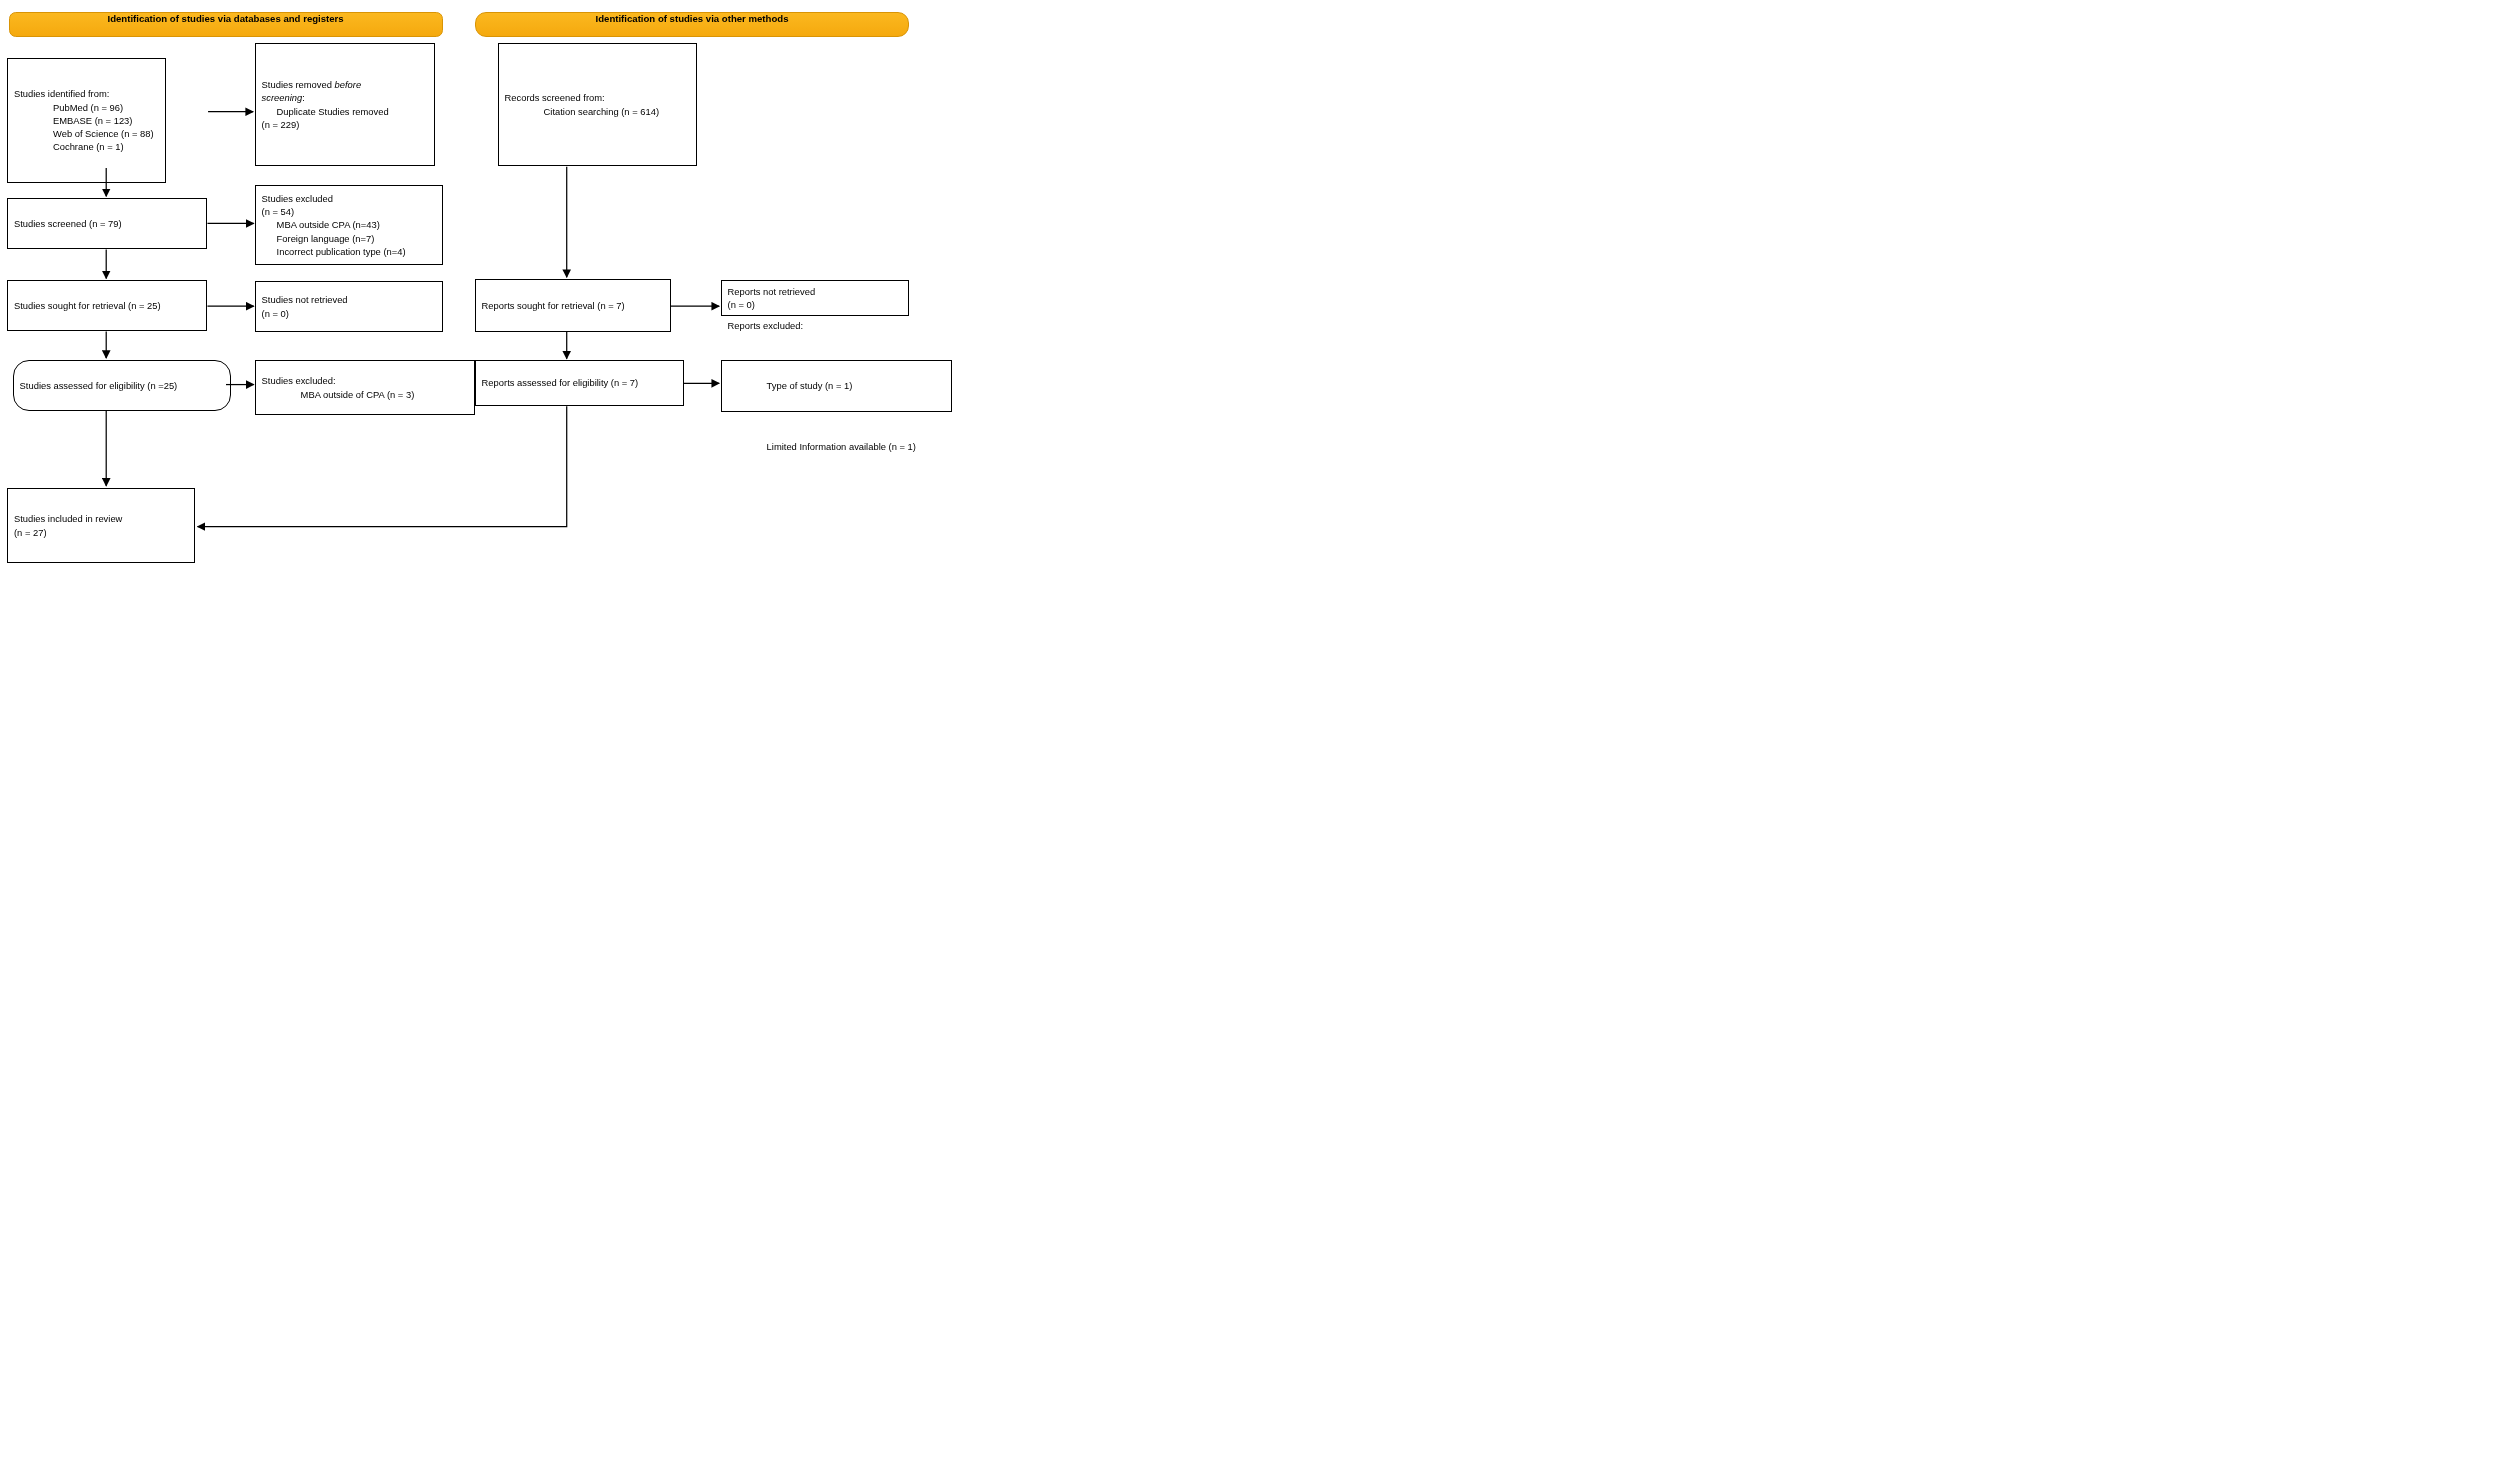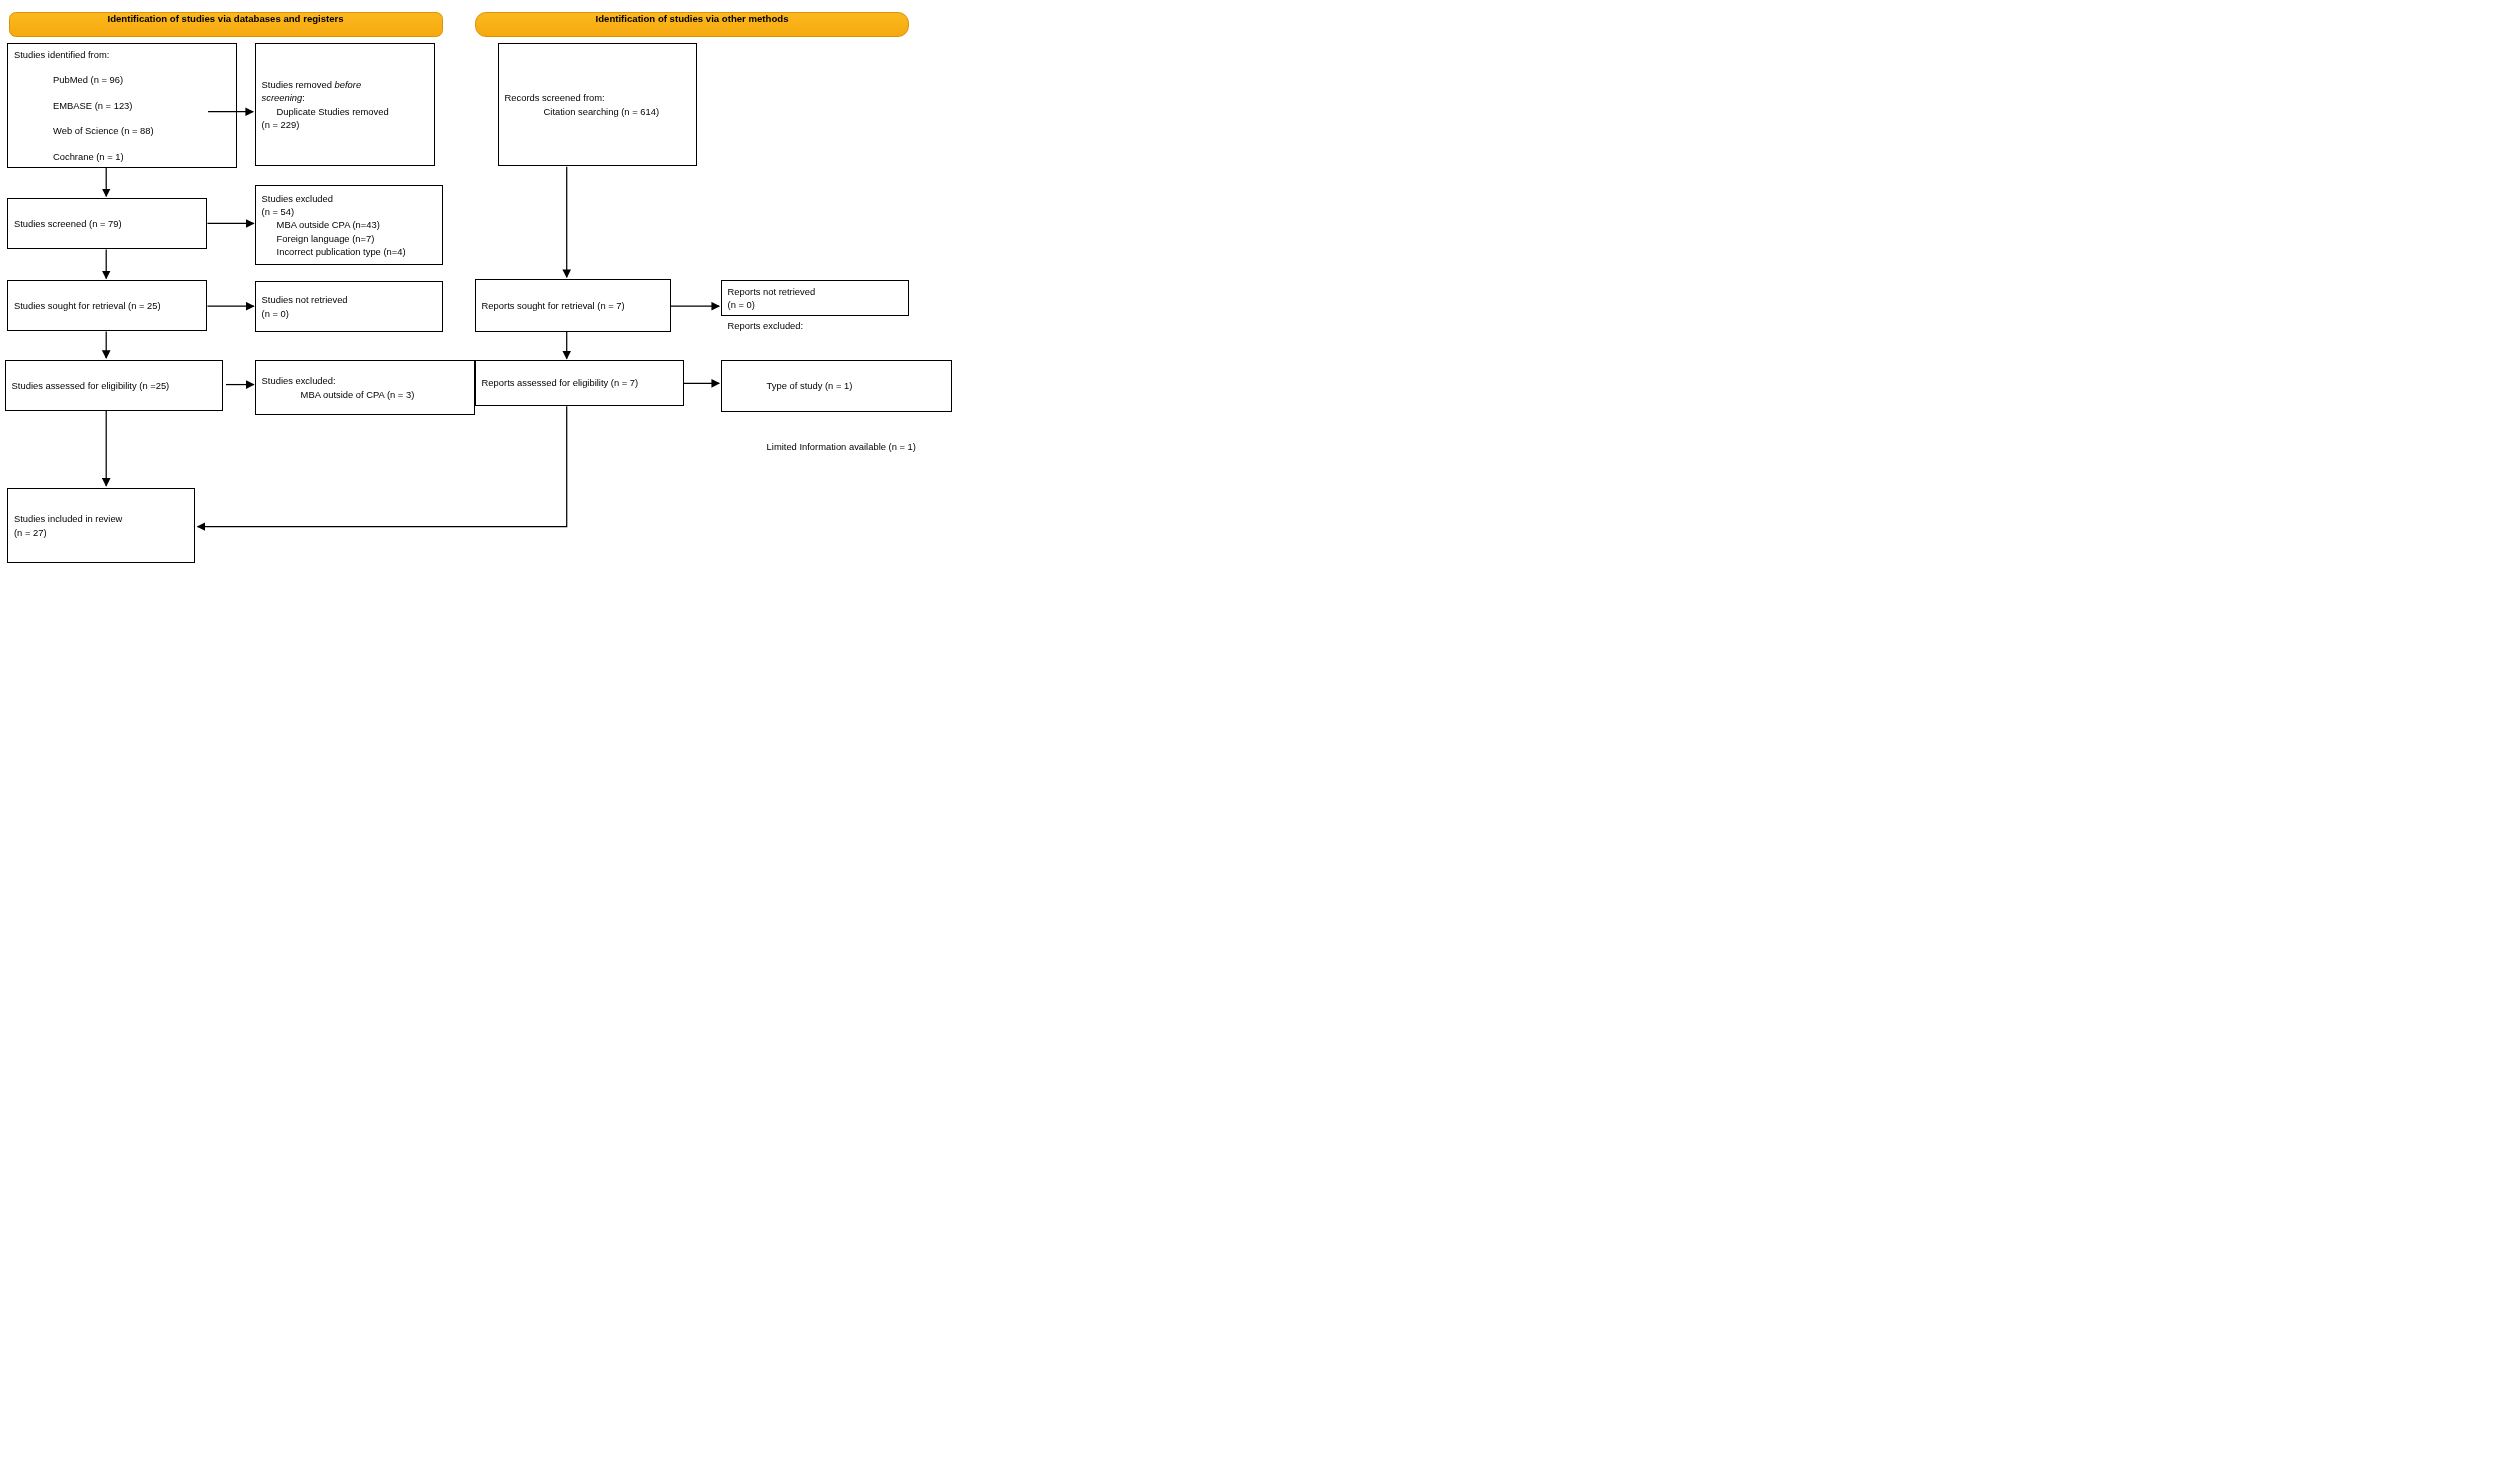--- a/index.html
+++ b/index.html
@@ -36,21 +36,21 @@
 
 <div class="canvas">
 
   <div class="banner" style="left:8.6px;top:12.3px;width:434px;">
     <span>Identification of studies via databases and registers</span>
   </div>
   <div class="banner" style="left:475px;top:12.3px;width:434px;border-radius:11px;">
     <span>Identification of studies via other methods</span>
   </div>
 
-  <div class="box" style="left:7.4px;top:43px;width:230px;height:125px;justify-content:space-between;">
+  <div class="box" style="left:7.4px;top:58px;width:159px;height:125px;">
     <div class="line">Studies identified from:</div>
     <div class="line ind-lg">PubMed (n = 96)</div>
     <div class="line ind-lg">EMBASE (n = 123)</div>
     <div class="line ind-lg">Web of Science (n = 88)</div>
     <div class="line ind-lg">Cochrane (n = 1)</div>
   </div>
 
   <div class="box" style="left:255px;top:43px;width:180px;height:123px;">
     <div class="line"><span>Studies removed </span><i>before</i></div>
     <div class="line"><i>screening</i><span>:</span></div>
@@ -72,21 +72,21 @@
 
   <div class="box" style="left:7.4px;top:280px;width:200px;height:51px;">
     <div class="line">Studies sought for retrieval (n = 25)</div>
   </div>
 
   <div class="box" style="left:255px;top:281px;width:188px;height:51px;">
     <div class="line">Studies not retrieved</div>
     <div class="line">(n = 0)</div>
   </div>
 
-  <div class="box" style="left:5px;top:360px;width:218px;height:51px;">
+  <div class="box" style="left:13px;top:360px;width:218px;height:51px;border-radius:16px;">
     <div class="line">Studies assessed for eligibility (n =25)</div>
   </div>
 
   <div class="box" style="left:255px;top:360px;width:220px;height:55px;">
     <div class="line">Studies excluded:</div>
     <div class="line ind-lg">MBA outside of CPA (n = 3)</div>
   </div>
 
   <div class="box" style="left:7.4px;top:488px;width:188px;height:75px;">
     <div class="line">Studies included in review</div>

